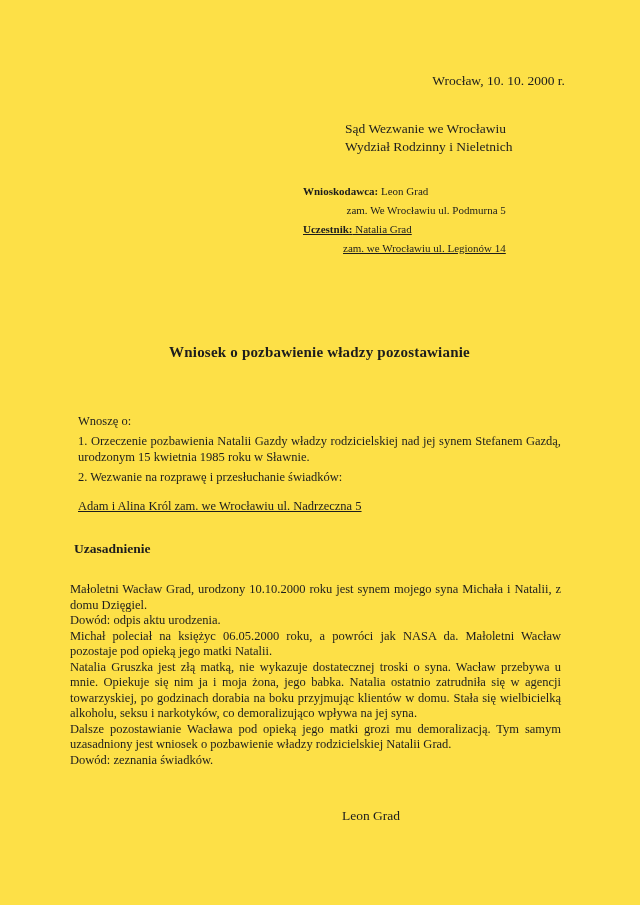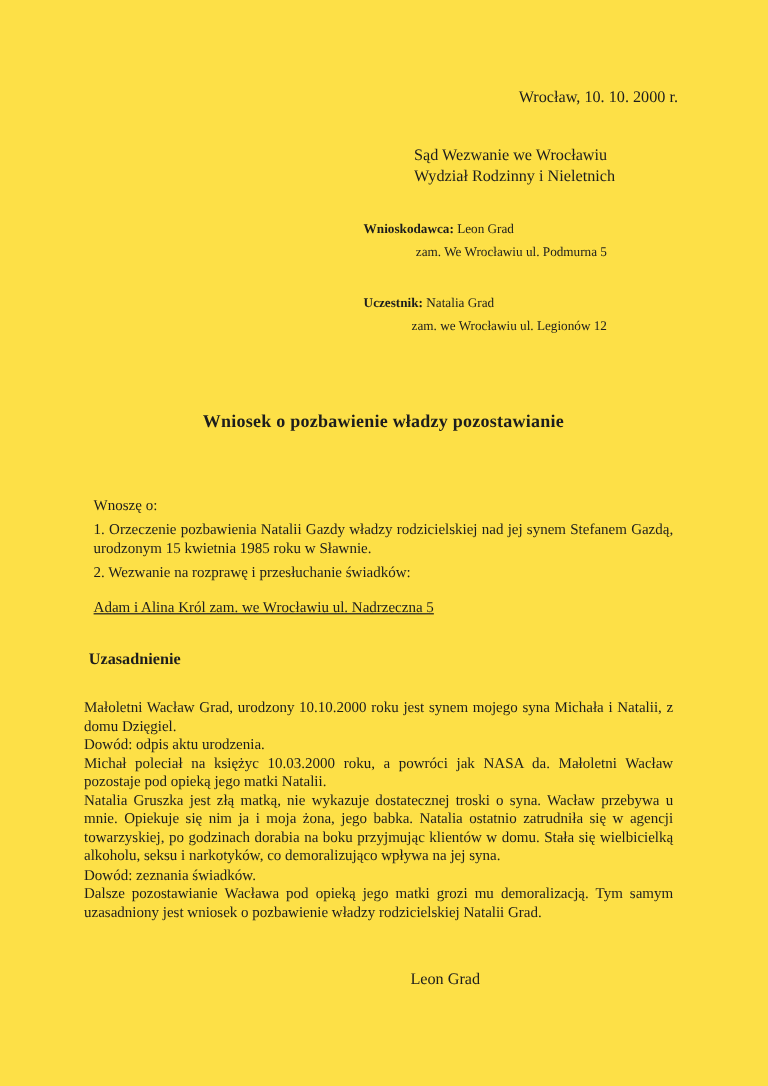--- a/index.html
+++ b/index.html
@@ -37,21 +37,22 @@
     left: 303px;
     font-size: 11px;
     line-height: 19px;
   }
   .party-line b { font-weight: bold; }
   .party-address {
     padding-left: 40px;
     text-align: right;
   }
   .party-pair + .party-pair {
-    margin-top: 24px;
+    margin-top: 0;
+    text-decoration: underline;
   }
   .doc-title {
     position: absolute;
     top: 344px;
     left: 74px;
     width: 491px;
     text-align: center;
     font-weight: bold;
     font-size: 15px;
     letter-spacing: 0.2px;
@@ -118,39 +119,39 @@
     <div class="party-pair">
       <div class="party-line">
         <b>Wnioskodawca:</b><span> Leon Grad</span>
       </div>
       <div class="party-address">zam. We Wrocławiu  ul. Podmurna 5</div>
     </div>
     <div class="party-pair">
       <div class="party-line">
         <b>Uczestnik:</b><span> Natalia Grad</span>
       </div>
-      <div class="party-address">zam. we Wrocławiu ul. Legionów 12</div>
+      <div class="party-address">zam. we Wrocławiu ul. Legionów 14</div>
     </div>
   </div>
 
   <div class="doc-title">Wniosek o pozbawienie władzy pozostawianie</div>
 
   <div class="petition-block">
     <p>Wnoszę o:</p>
     <p class="justify">1. Orzeczenie pozbawienia Natalii Gazdy władzy rodzicielskiej nad jej synem Stefanem Gazdą, urodzonym 15 kwietnia 1985 roku w Sławnie.</p>
     <p>2. Wezwanie na rozprawę i przesłuchanie świadków:</p>
     <p class="witnesses-line">Adam  i Alina Król zam. we Wrocławiu ul. Nadrzeczna 5</p>
   </div>
 
   <div class="justification-heading">Uzasadnienie</div>
 
   <div class="justification-body">
     <p>Małoletni Wacław Grad, urodzony 10.10.2000 roku jest synem mojego syna Michała i Natalii, z domu Dzięgiel.</p>
     <p>Dowód: odpis aktu urodzenia.</p>
-    <p>Michał poleciał na księżyc 10.03.2000 roku, a powróci jak NASA da. Małoletni Wacław pozostaje pod opieką jego matki Natalii.</p>
+    <p>Michał poleciał na księżyc 06.05.2000 roku, a powróci jak NASA da. Małoletni Wacław pozostaje pod opieką jego matki Natalii.</p>
     <p>Natalia Gruszka jest złą matką, nie wykazuje dostatecznej troski o syna. Wacław przebywa u mnie. Opiekuje się nim ja i moja żona, jego babka. Natalia ostatnio zatrudniła się w agencji towarzyskiej, po godzinach dorabia na boku przyjmując klientów w domu. Stała się wielbicielką alkoholu, seksu i narkotyków, co demoralizująco wpływa na jej syna.</p>
+    <p>Dalsze pozostawianie Wacława pod opieką jego matki grozi mu demoralizacją. Tym samym uzasadniony jest wniosek o pozbawienie władzy rodzicielskiej Natalii Grad.</p>
     <p>Dowód: zeznania świadków.</p>
-    <p>Dalsze pozostawianie Wacława pod opieką jego matki grozi mu demoralizacją. Tym samym uzasadniony jest wniosek o pozbawienie władzy rodzicielskiej Natalii Grad.</p>
   </div>
 
   <div class="signature-line">Leon Grad</div>
 
 </div>
 
 </body></html>

